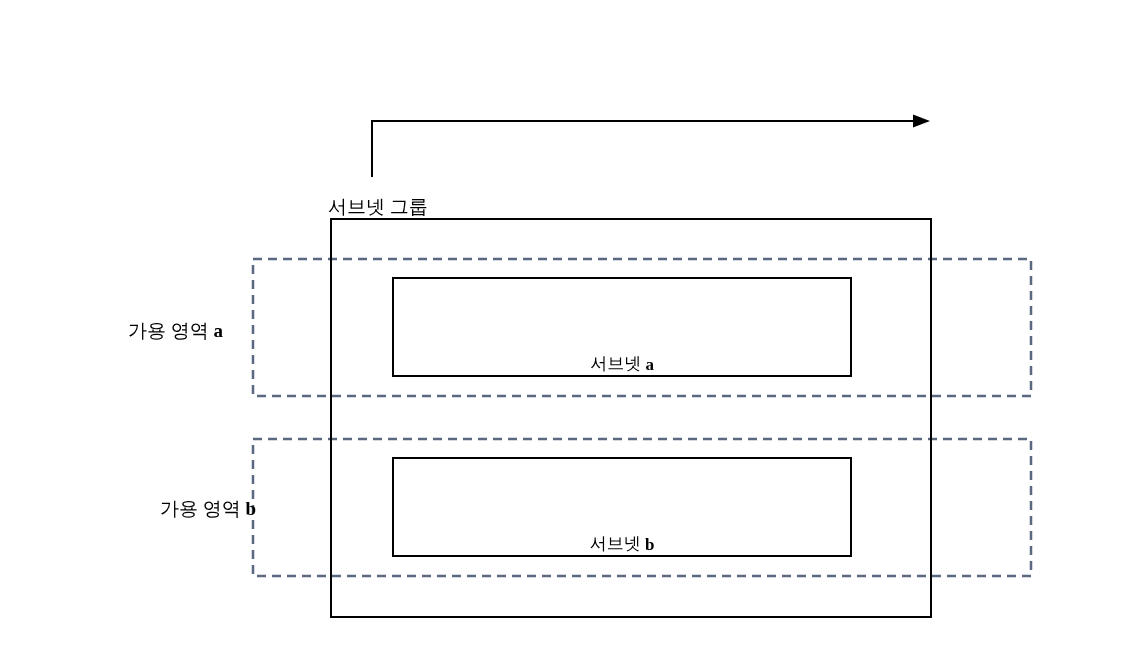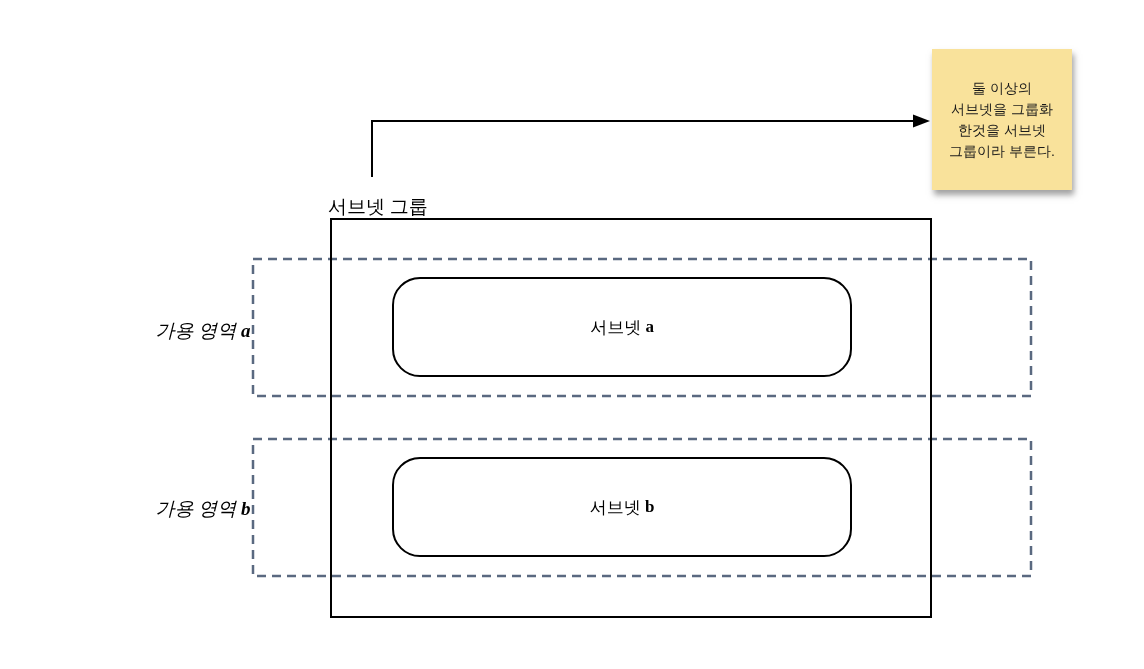--- a/index.html
+++ b/index.html
@@ -18,31 +18,30 @@
     width: 1144px; height: 669px;
   }
   .box {
     position: absolute;
     box-sizing: border-box;
     border: 2px solid #000000;
     background: transparent;
   }
   .main-box   { left: 330px; top: 218px; width: 602px; height: 400px; }
   .subnet-box {
-    display: flex; align-items: center; justify-content: center;
+    display: flex; align-items: flex-end; justify-content: center;
     font-size: 17px;
-    border-radius: 28px;
   }
   .subnet-a { left: 392px; top: 277px; width: 460px; height: 100px; }
   .subnet-b { left: 392px; top: 457px; width: 460px; height: 100px; }
   .label { position: absolute; font-size: 19px; white-space: nowrap; }
   .group-title { left: 328px; top: 194px; }
-  .zone-label  { left: 153px; width: 100px; text-align: center; font-style: italic; }
+  .zone-label  { left: 128px; width: 100px; text-align: left; }
   .zone-a-label { top: 318px; }
-  .zone-b-label { top: 496px; }
+  .zone-b-label { top: 496px; margin-left: 32px; }
   .latin-id { font-weight: bold; }
   .note {
     position: absolute;
     left: 932px; top: 49px;
     width: 140px; height: 141px;
     box-sizing: border-box;
     background: #F9E29B;
     box-shadow: 2px 5px 6px rgba(110,110,110,0.65);
     display: flex; align-items: center; justify-content: center;
   }
@@ -82,20 +81,14 @@
   </div>
 
   <div class="box subnet-box subnet-a">
     <span>서브넷</span>&nbsp;<b class="latin-id">a</b>
   </div>
 
   <div class="box subnet-box subnet-b">
     <span>서브넷</span>&nbsp;<b class="latin-id">b</b>
   </div>
 
-  <div class="note">
-    <div class="note-text">둘 이상의
-서브넷을 그룹화
-한것을 서브넷
-그룹이라 부른다.</div>
-  </div>
 
 </div>
 
 </body></html>

